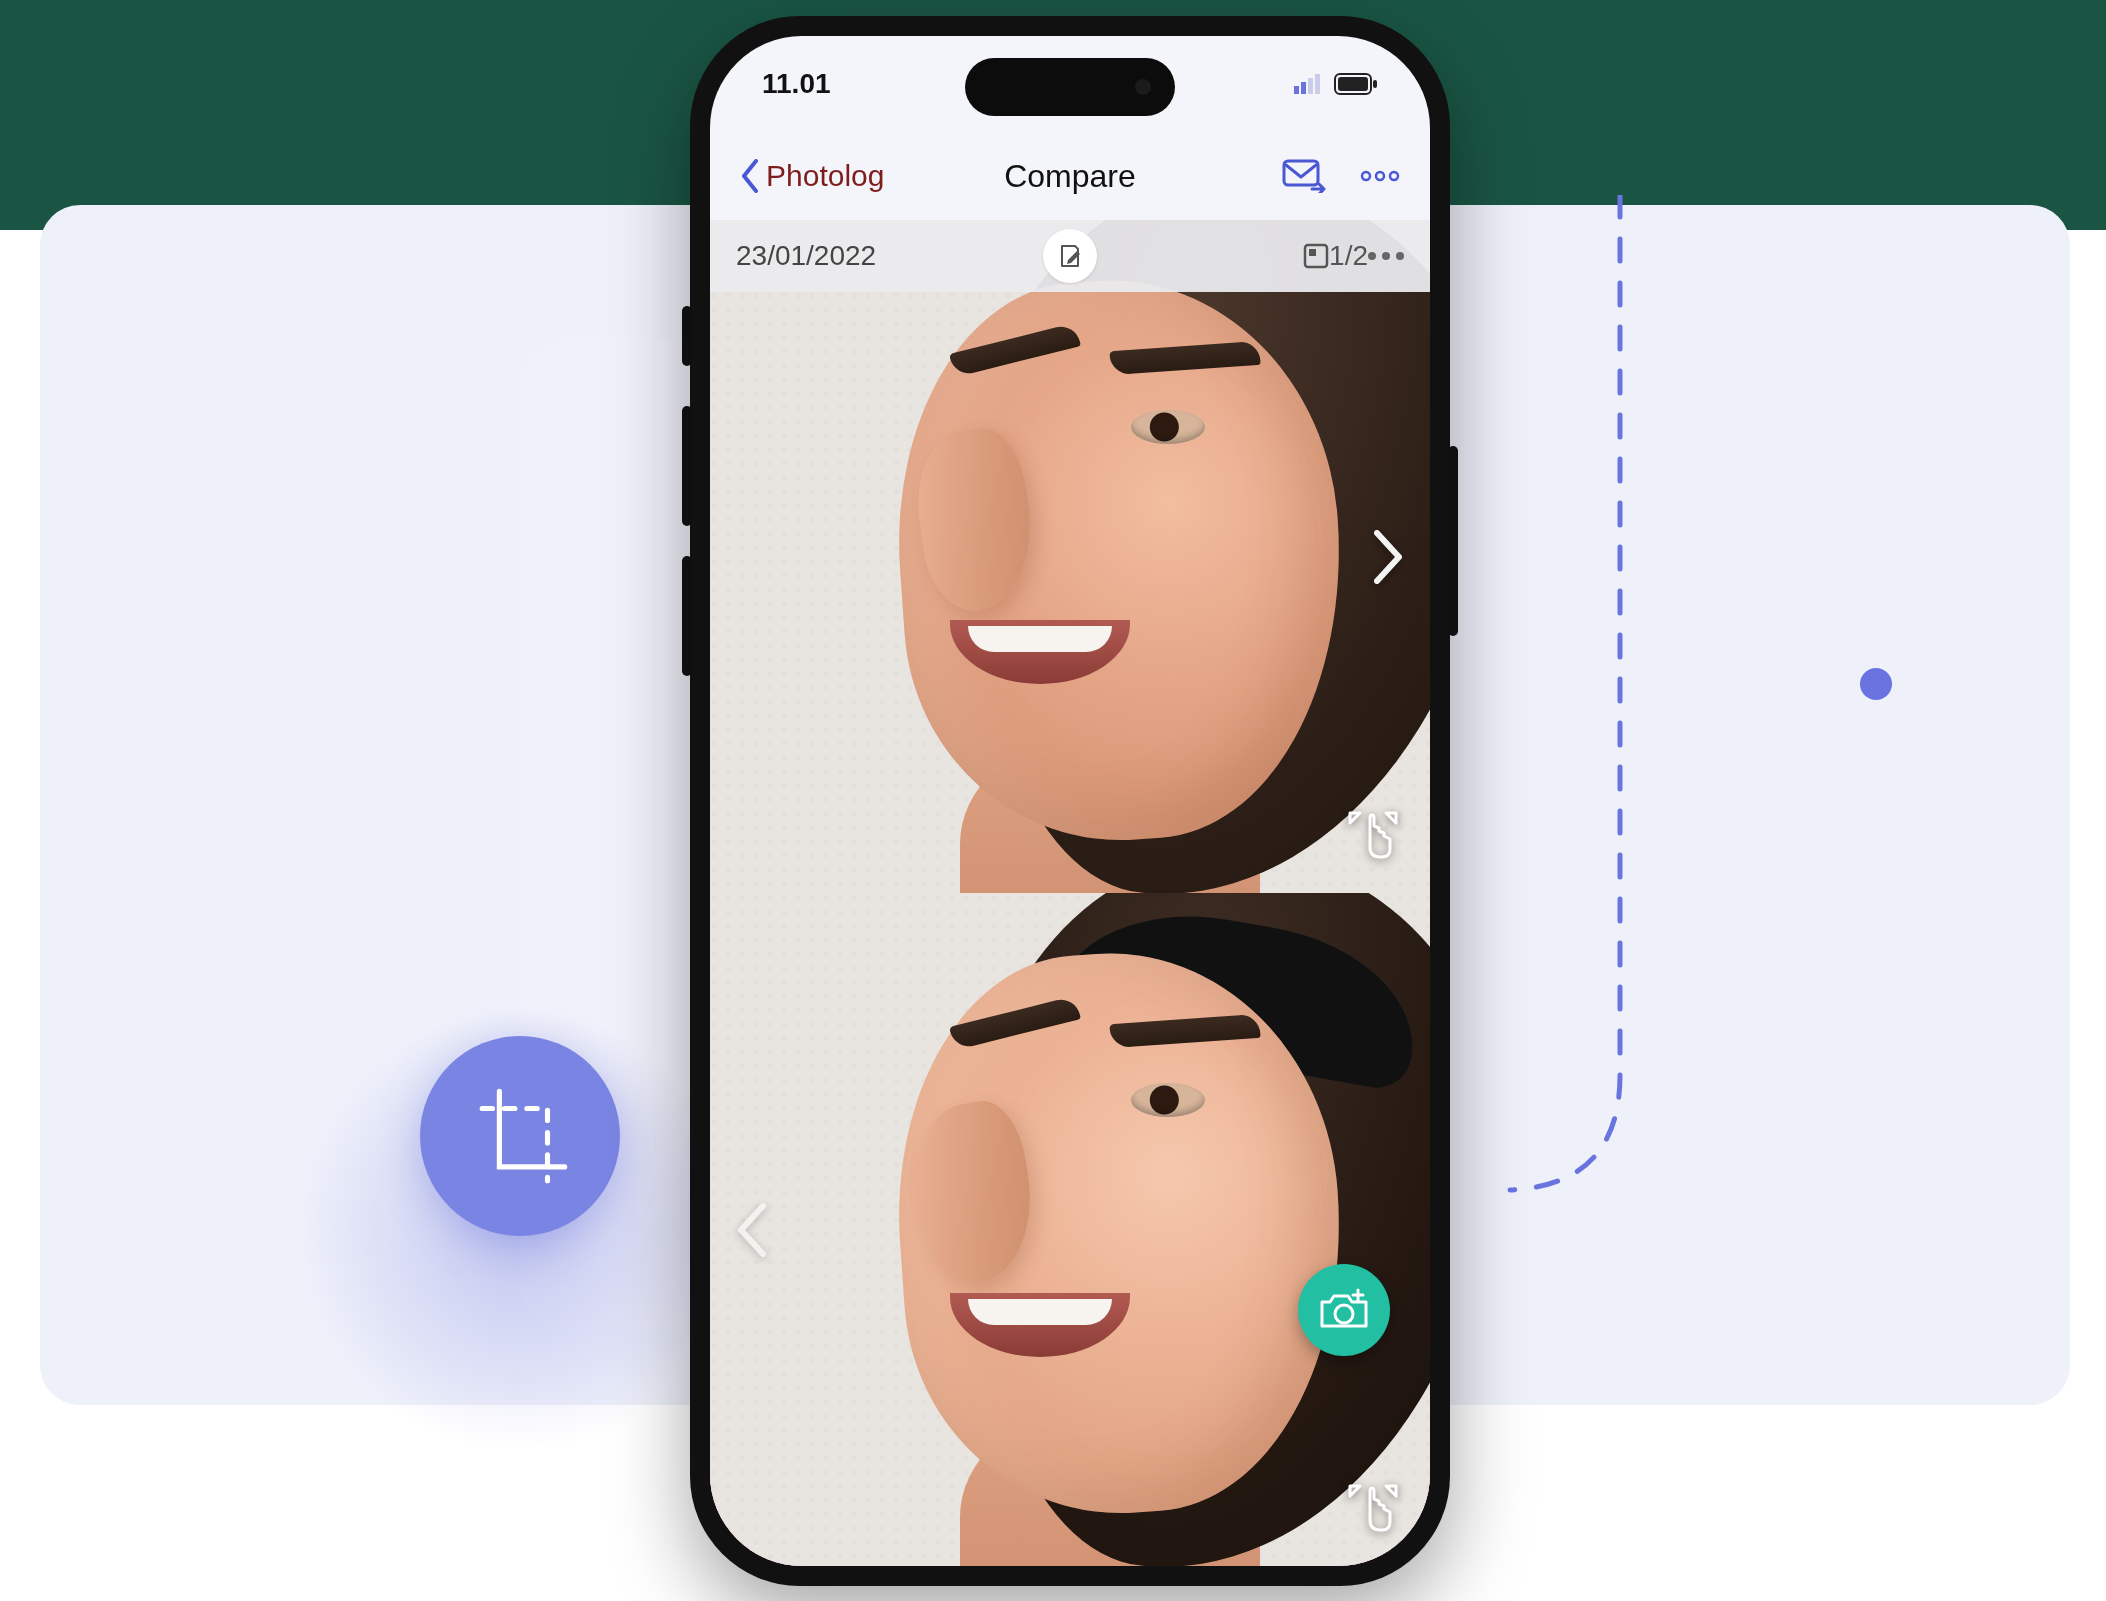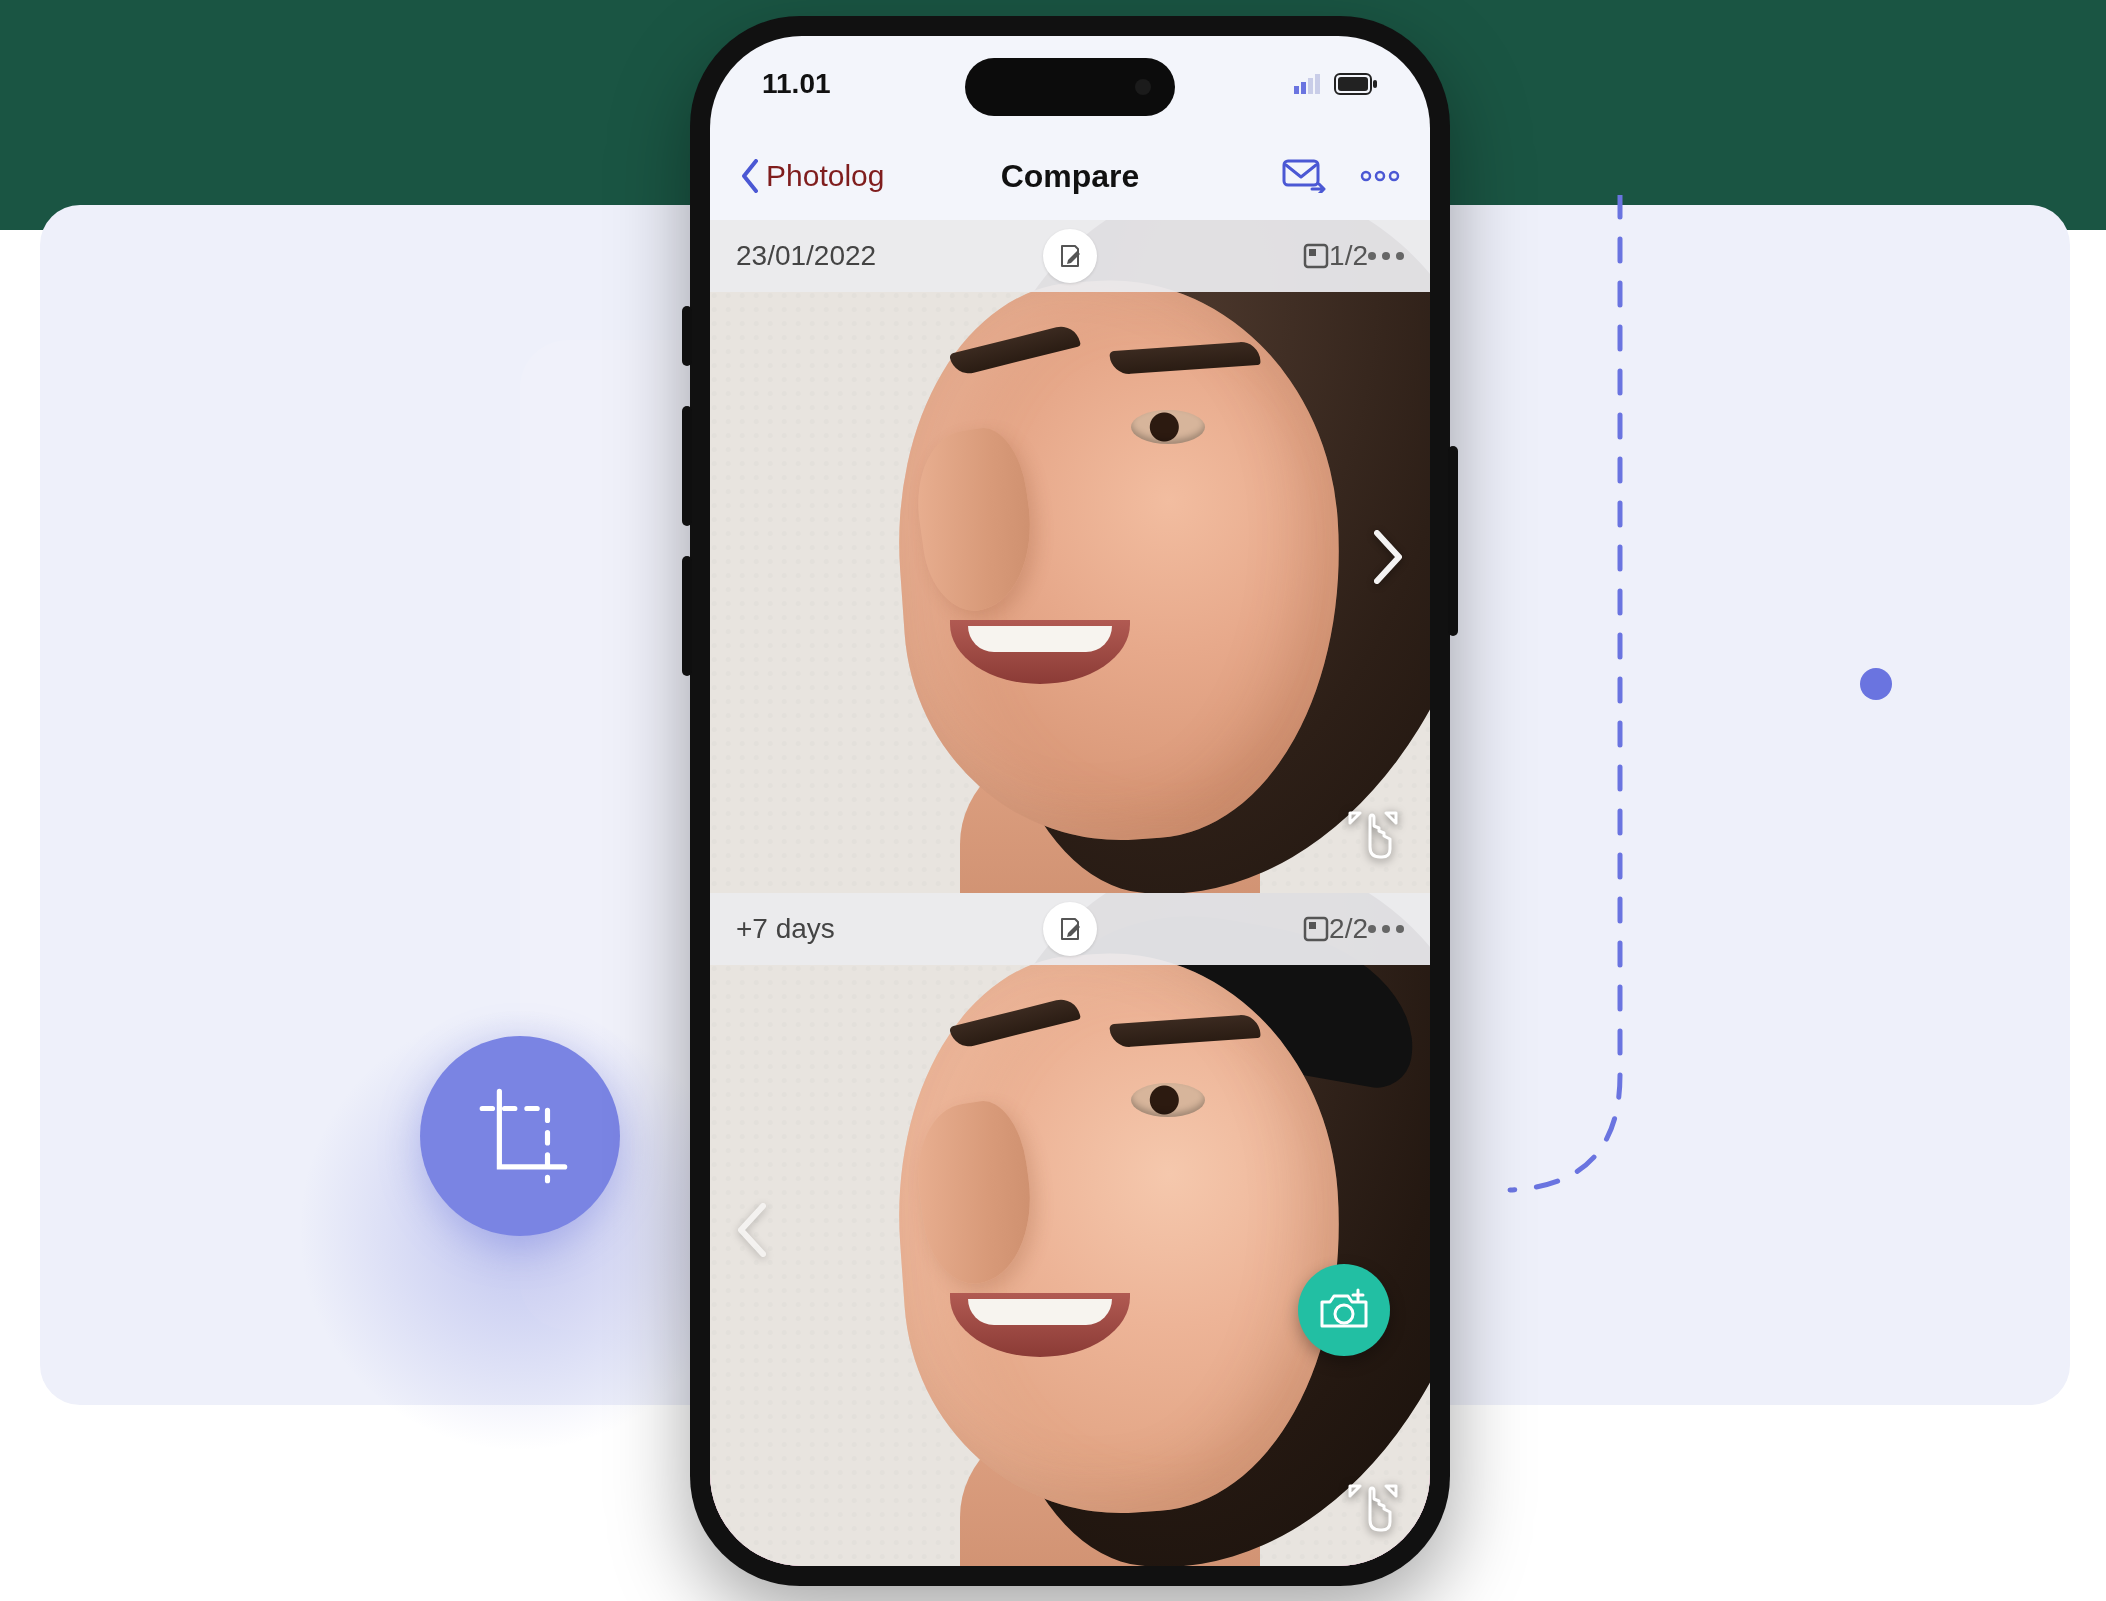--- a/index.html
+++ b/index.html
@@ -119,21 +119,21 @@
 
   
   .navbar {
     position:absolute; top:96px; left:0; right:0; height:88px;
     display:flex; align-items:center; justify-content:space-between;
     padding: 0 30px;
     background:#f3f5fb;
     z-index:35;
   }
   .nav-back { display:flex; align-items:center; gap:6px; color:#7f1d1d; font-size:30px; }
-  .nav-title { font-size:32px; font-weight:700; color:#111; position:absolute; left:50%; transform:translateX(-50%); }
+  .nav-title { font-size:32px; font-weight:400; color:#111; position:absolute; left:50%; transform:translateX(-50%); }
   .nav-actions { display:flex; align-items:center; gap:34px; }
 
   
   .panes {
     position:absolute; top:184px; left:0; right:0; bottom:0;
     display:flex; flex-direction:column;
   }
   .pane {
     position:relative; flex:1 1 50%;
     background:#f9a8d4;
@@ -394,41 +394,20 @@
           <div class="neck"></div>
           <div class="hair"></div>
           <div class="headband"></div>
           <div class="face"></div>
           <div class="brow1"></div>
             <div class="brow2"></div>
           <div class="eye"></div>
           <div class="nose"></div>
           <div class="mouth"></div>
         </div>
-        <div class="pane-header">
-          <span class="left">+7 days</span>
-          <div class="center">
-            <svg width="28" height="28" viewBox="0 0 28 28">
-              <path d="M6 4 h13 l3 3 v17 h-16 z" fill="none" stroke="#555" stroke-width="2" stroke-linejoin="round"></path>
-              <path d="M12 18 l9 -9 l3 3 l-9 9 l-4 1 z" fill="#555"></path>
-            </svg>
-          </div>
-          <div class="right">
-            <svg width="26" height="26" viewBox="0 0 26 26">
-              <rect x="2" y="2" width="22" height="22" rx="3" fill="none" stroke="#555" stroke-width="2.5"></rect>
-              <rect x="6" y="6" width="7" height="7" fill="#555"></rect>
-            </svg>
-            <span>2/2</span>
-            <div class="dots3">
-                <span></span>
-                <span></span>
-                <span></span>
-              </div>
-          </div>
-        </div>
         <div class="chev left">
           <svg width="34" height="60" viewBox="0 0 34 60">
             <path d="M28 6 L6 30 L28 54" fill="none" stroke="#fff" stroke-width="6" stroke-linecap="round" stroke-linejoin="round"></path>
           </svg>
         </div>
         <div class="pinch">
           <svg width="62" height="62" viewBox="0 0 62 62">
             <g stroke="#fff" stroke-width="3" fill="none" stroke-linecap="round" stroke-linejoin="round">
               <path d="M8 18 L18 8 M8 8 h10 M8 8 v10"></path>
               <path d="M44 8 L54 18 M54 8 h-10 M54 8 v10"></path>

